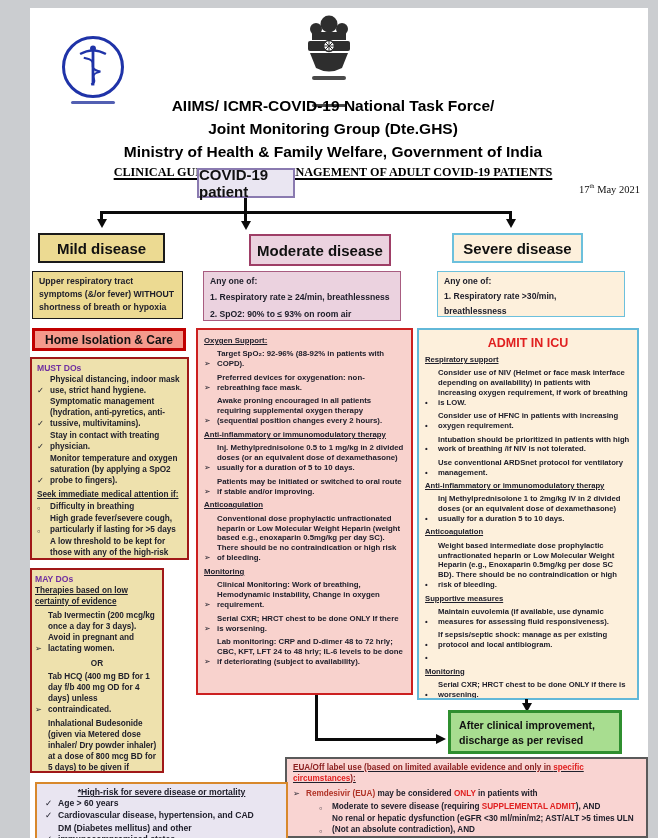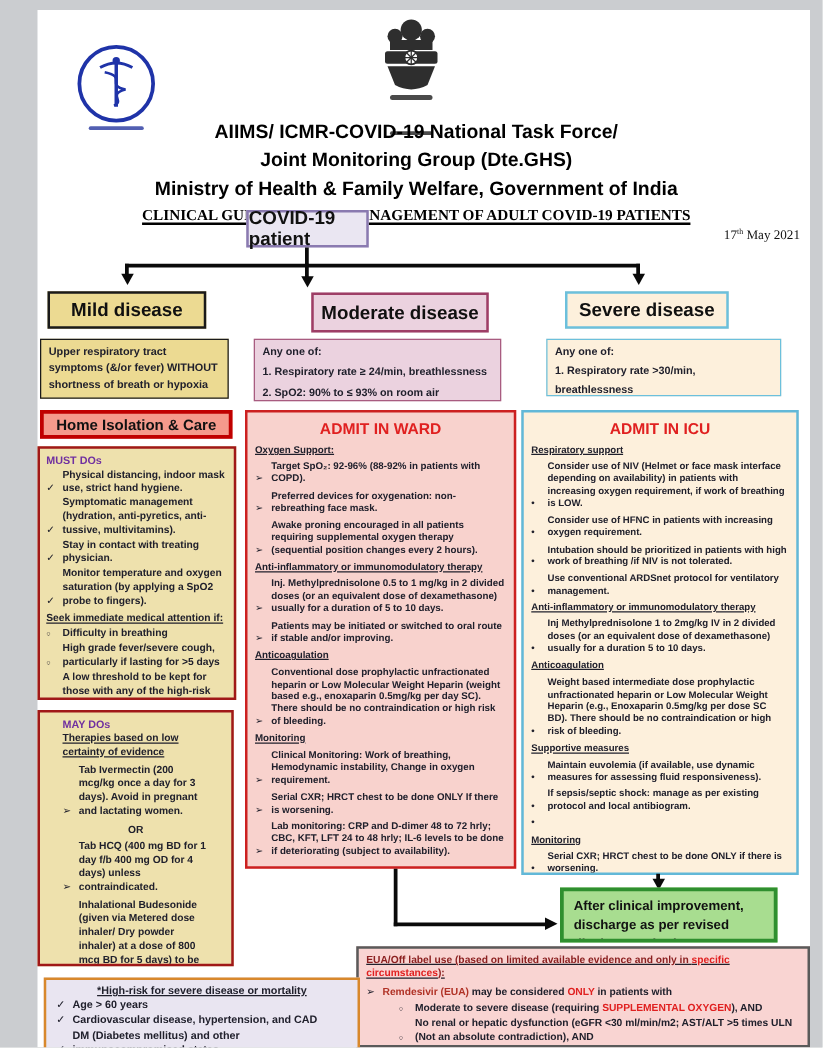--- a/index.html
+++ b/index.html
@@ -40,21 +40,21 @@
   .mild-hdr{left:38px;top:233px;width:127px;height:30px;background:#ecda92;border:2px solid #1a1a1a}
   .mod-hdr{left:249px;top:234px;width:142px;height:32px;background:#ebd2df;border:2px solid #9e3e66}
   .sev-hdr{left:452px;top:233px;width:131px;height:30px;background:#fdf0dc;border:2px solid #6cc0dc}
   
   .mild-crit{left:32px;top:271px;width:151px;height:48px;background:#ecda92;border:1.5px solid #1a1a1a;padding:3px 6px;font-size:8.7px;line-height:1.5}
   .mod-crit{left:203px;top:271px;width:198px;height:50px;background:#ebd2df;border:1.5px solid #a85c80;padding:2px 6px;font-size:8.6px;line-height:1.78}
   .sev-crit{left:437px;top:271px;width:188px;height:46px;background:#fdf0dc;border:1.5px solid #6cc0dc;padding:2px 6px;font-size:8.6px;line-height:1.68}
   .home-box{left:32px;top:328px;width:154px;height:23px;background:#f59a8c;border:3px solid #c00000;display:flex;align-items:center;justify-content:center;font-size:12px;color:#111}
   
   .must-box{left:30px;top:357px;width:159px;height:203px;background:#eee1ad;border:2.5px solid #a01818;padding:4px 5px;font-size:8.2px;line-height:1.34}
-  .may-box{left:30px;top:568px;width:157px;height:205px;background:#eee1ad;border:2.5px solid #a01818;padding:4px 18px;font-size:8.2px;line-height:1.34}
+  .may-box{left:30px;top:568px;width:134px;height:205px;background:#eee1ad;border:2.5px solid #a01818;padding:4px 3px;font-size:8.2px;line-height:1.34}
   .ward-box{left:196px;top:328px;width:217px;height:367px;background:#f8d2cd;border:2.5px solid #cc2020;padding:3px 6px;font-size:7.8px;line-height:1.28}
   .icu-box{left:417px;top:328px;width:222px;height:372px;background:#fdf0dc;border:2.5px solid #62b8d8;padding:3px 6px;font-size:7.7px;line-height:1.28}
   .admit-title{text-align:center;color:#e02020;font-size:12.5px;margin:2px 0 4px}
   .sec-title{color:#7030a0;font-size:8.6px}
   .may-sub{text-decoration:underline}
   .green-box{left:448px;top:710px;width:174px;height:44px;background:#a8dd90;border:3px solid #2f8f2f;padding:5px 8px;font-size:10.6px;line-height:1.42;color:#111}
   .eua-box{left:285px;top:757px;width:363px;height:81px;background:#f9d4d2;border:2px solid #5a5a5a;padding:4px 6px;font-size:8.2px;line-height:1.33}
   .hr-box{left:35px;top:782px;width:253px;height:62px;background:#e9e5f1;border:2px solid #d8882c;padding:3px 8px;font-size:8.6px;line-height:1.3}
   .hr-title{text-align:center;text-decoration:underline}
   
@@ -207,21 +207,20 @@
           <span class="tx"><span>Tab HCQ (400 mg BD for 1 day f/b 400 mg OD for 4 days) unless contraindicated.</span></span>
         </div>
         <div class="li">
           <span class="mk">❖</span>
           <span class="tx"><span>Inhalational Budesonide (given via Metered dose inhaler/ Dry powder inhaler) at a dose of 800 mcg BD for 5 days) to be given if symptoms (fever and/or cough) are persistent beyond 5 days of disease onset.</span></span>
         </div>
       </div>
   </div>
 
   <div class="box ward-box">
-    <div class="admit-title">ADMIT IN WARD</div>
     <div class="gap">
         <div class="li hdr">
           <span class="tx"><span>Oxygen Support:</span></span>
         </div>
         <div class="li">
           <span class="mk">➢</span>
           <span class="tx"><span>Target SpO₂: 92-96% (88-92% in patients with COPD).</span></span>
         </div>
         <div class="li">
           <span class="mk">➢</span>
@@ -339,21 +338,21 @@
   <div class="box eua-box">
       <div class="li euatitle">
         <span class="tx"><span class="mar">EUA/Off label use (based on limited available evidence and only in </span><span class="red">specific circumstances</span><span class="mar">):</span></span>
       </div>
       <div class="li rem">
         <span class="mk">➢</span>
         <span class="tx"><span class="red2">Remdesivir (EUA)</span><span> may be considered </span><span class="red">ONLY</span><span> in patients with</span></span>
       </div>
       <div class="li c ind1">
         <span class="mk">○</span>
-        <span class="tx"><span>Moderate to severe disease (requiring </span><span class="red">SUPPLEMENTAL OXYGEN</span><span>), AND</span></span>
+        <span class="tx"><span>Moderate to severe disease (requiring </span><span class="red">SUPPLEMENTAL ADMIT</span><span>), AND</span></span>
       </div>
       <div class="li c ind1">
         <span class="mk">○</span>
         <span class="tx"><span>No renal or hepatic dysfunction (eGFR &lt;30 ml/min/m2; AST/ALT &gt;5 times ULN (Not an absolute contradiction), AND</span></span>
       </div>
       <div class="li c ind1">
         <span class="mk">○</span>
         <span class="tx"><span>Who are within 10 days of onset of symptom/s.</span></span>
       </div>
     </div>

